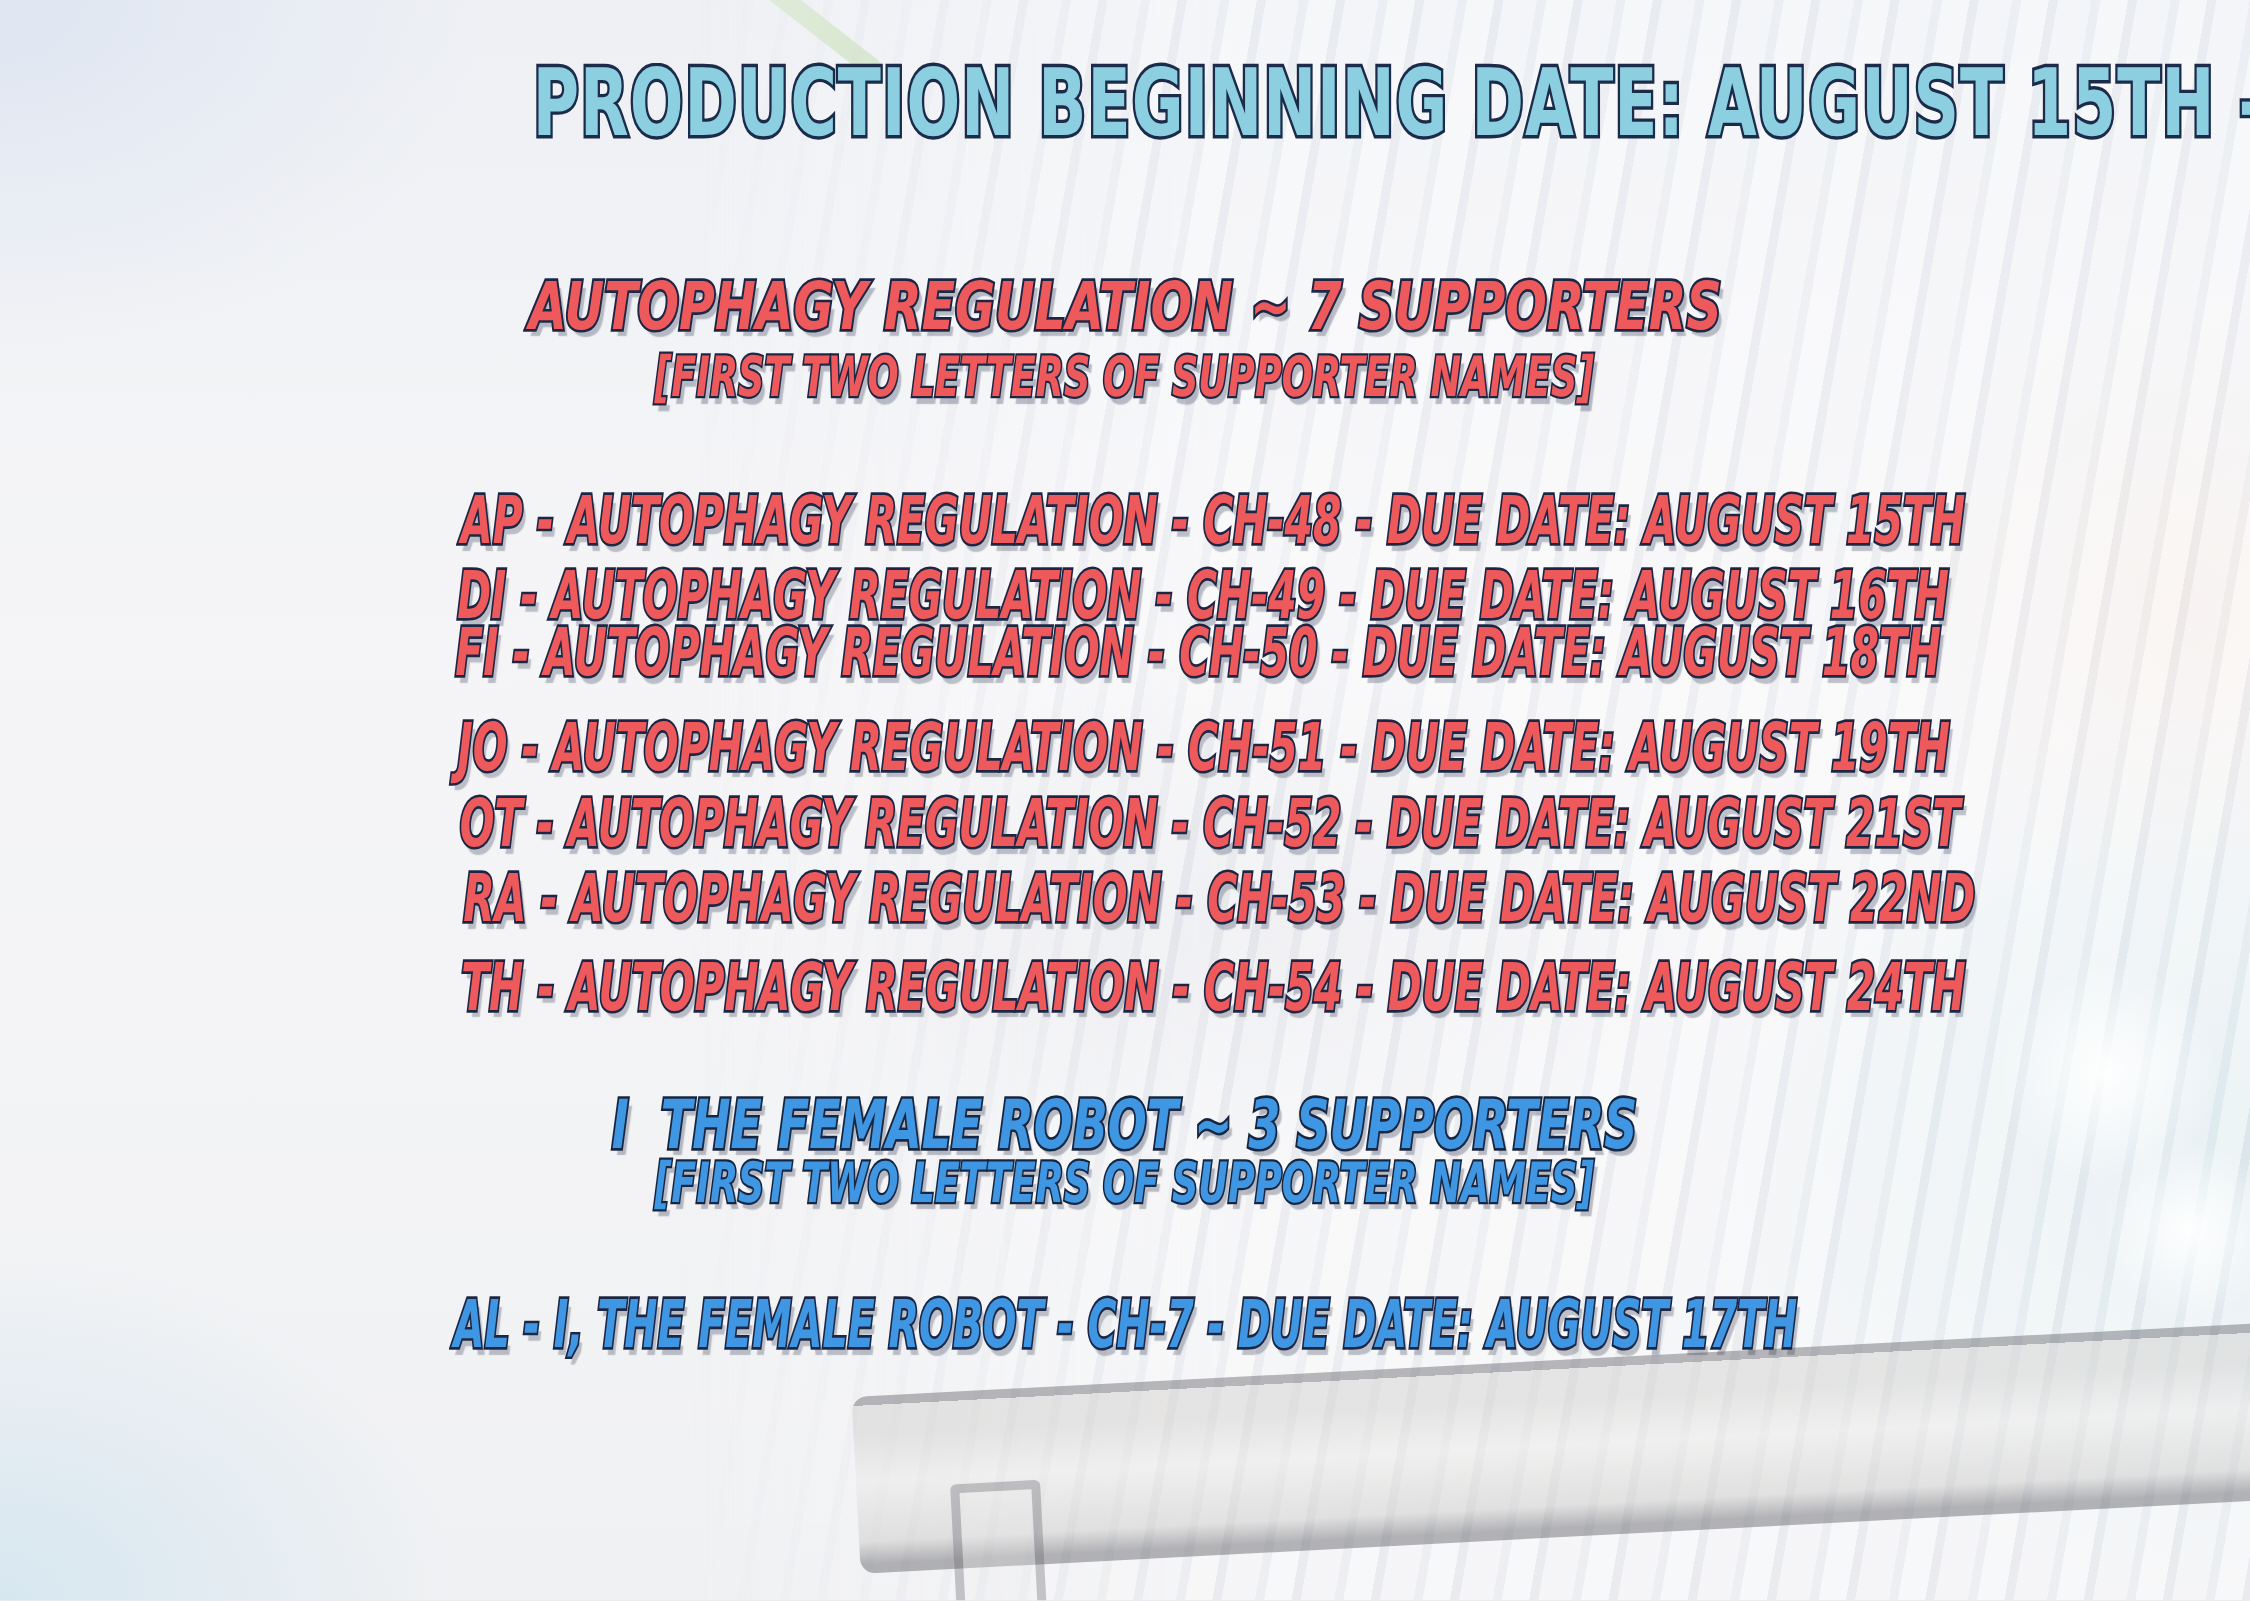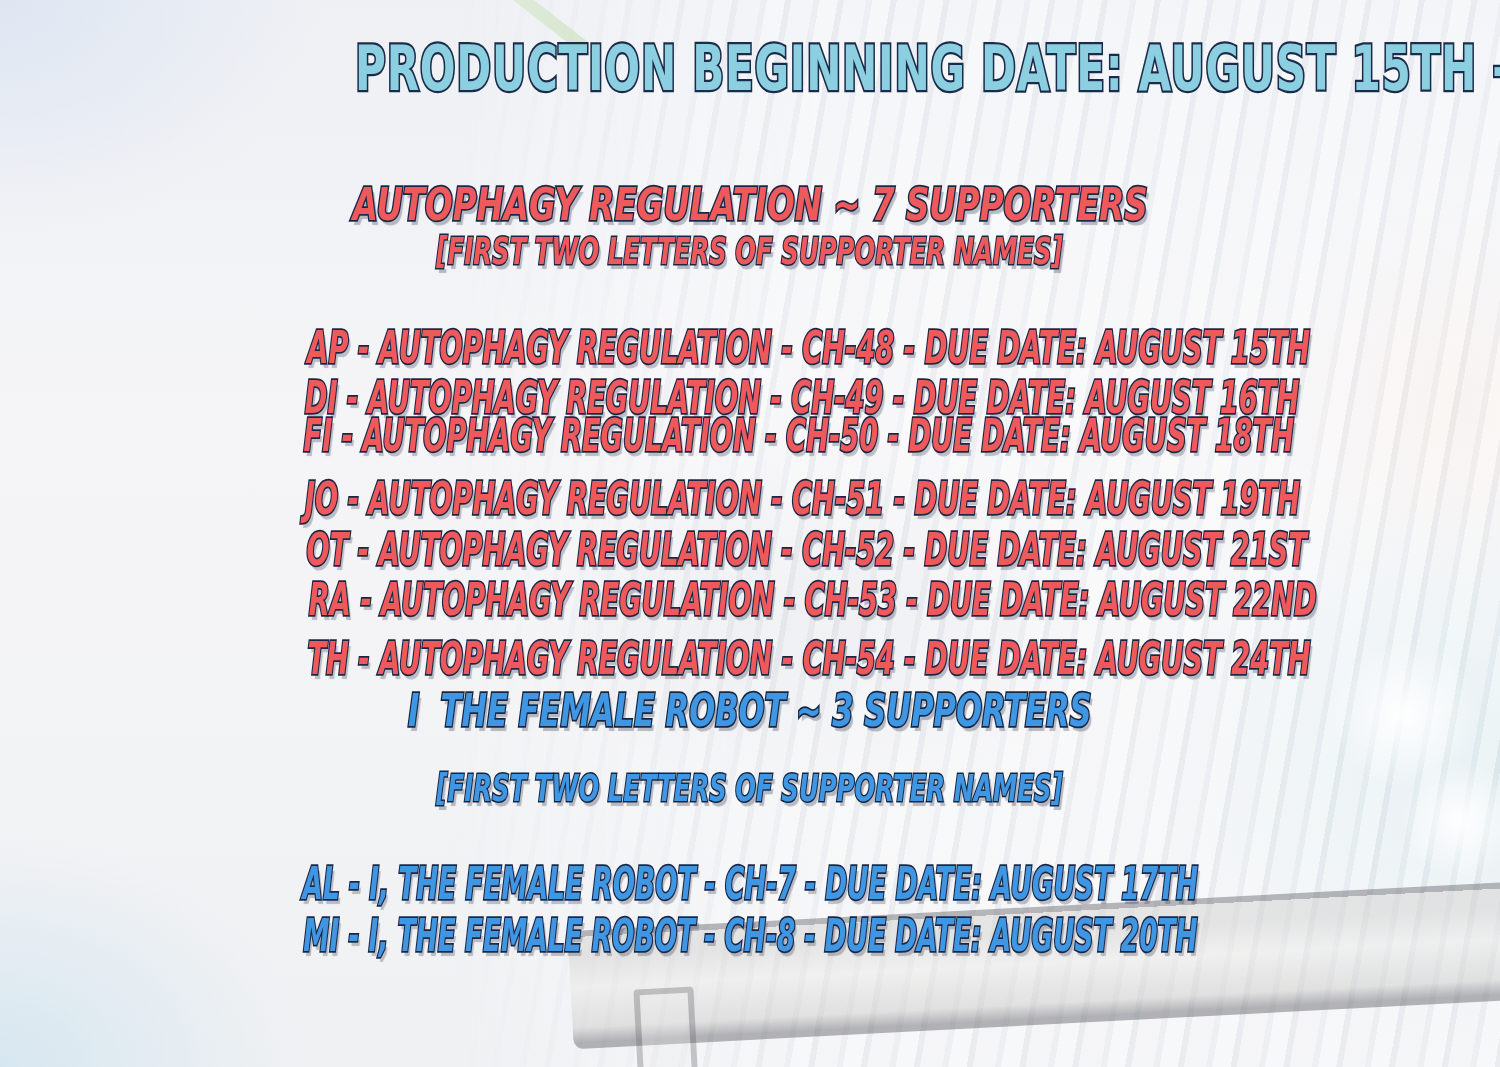--- a/index.html
+++ b/index.html
@@ -54,21 +54,21 @@
   .t-head-red{top:182px;font-size:44px;}
   .t-head-red .sq{--sx:.74;font-style:italic;color:#ee5a5c;-webkit-text-stroke:3.5px #1c2543;
       text-shadow:4px 5px 1px rgba(40,50,75,.3);}
   .t-note-red{top:233px;font-size:37px;}
   .t-note-red .sq{--sx:.66;font-style:italic;color:#ee5a5c;-webkit-text-stroke:3px #1c2543;
       text-shadow:4px 5px 1px rgba(40,50,75,.3);}
   .entry{font-size:44px;}
   .entry .sq{font-style:italic;-webkit-text-stroke:3.5px #1c2543;text-shadow:4px 5px 1px rgba(35,45,72,.28);}
   .entry.red .sq{--sx:.62;color:#ee5a5c;}
   .entry.blue .sq{--sx:.60;color:#3f97e4;}
-  .t-head-blue{top:687px;font-size:45px;}
+  .t-head-blue{top:726px;font-size:45px;}
   .t-head-blue .sq{--sx:.68;font-style:italic;color:#3f97e4;-webkit-text-stroke:3.5px #152540;
       text-shadow:4px 5px 1px rgba(35,45,72,.3);}
   .t-note-blue{top:770px;font-size:37px;}
   .t-note-blue .sq{--sx:.66;font-style:italic;color:#3f97e4;-webkit-text-stroke:3px #152540;
       text-shadow:4px 5px 1px rgba(35,45,72,.3);}
 </style>
 </head>
 <body>
 
 <div class="poster">
@@ -114,17 +114,14 @@
 
   <div class="line t-head-blue">
     <span class="sq">I  THE FEMALE ROBOT ~ 3 SUPPORTERS</span>
   </div>
   <div class="line t-note-blue">
     <span class="sq">[FIRST TWO LETTERS OF SUPPORTER NAMES]</span>
   </div>
   <div class="line entry blue" style="top:861px">
     <span class="sq">AL - I, THE FEMALE ROBOT - CH-7 - DUE DATE: AUGUST 17TH</span>
   </div>
-  <div class="line entry blue" style="top:913px">
-    <span class="sq">MI - I, THE FEMALE ROBOT - CH-8 - DUE DATE: AUGUST 20TH</span>
-  </div>
 
 </div>
 
 </body></html>

